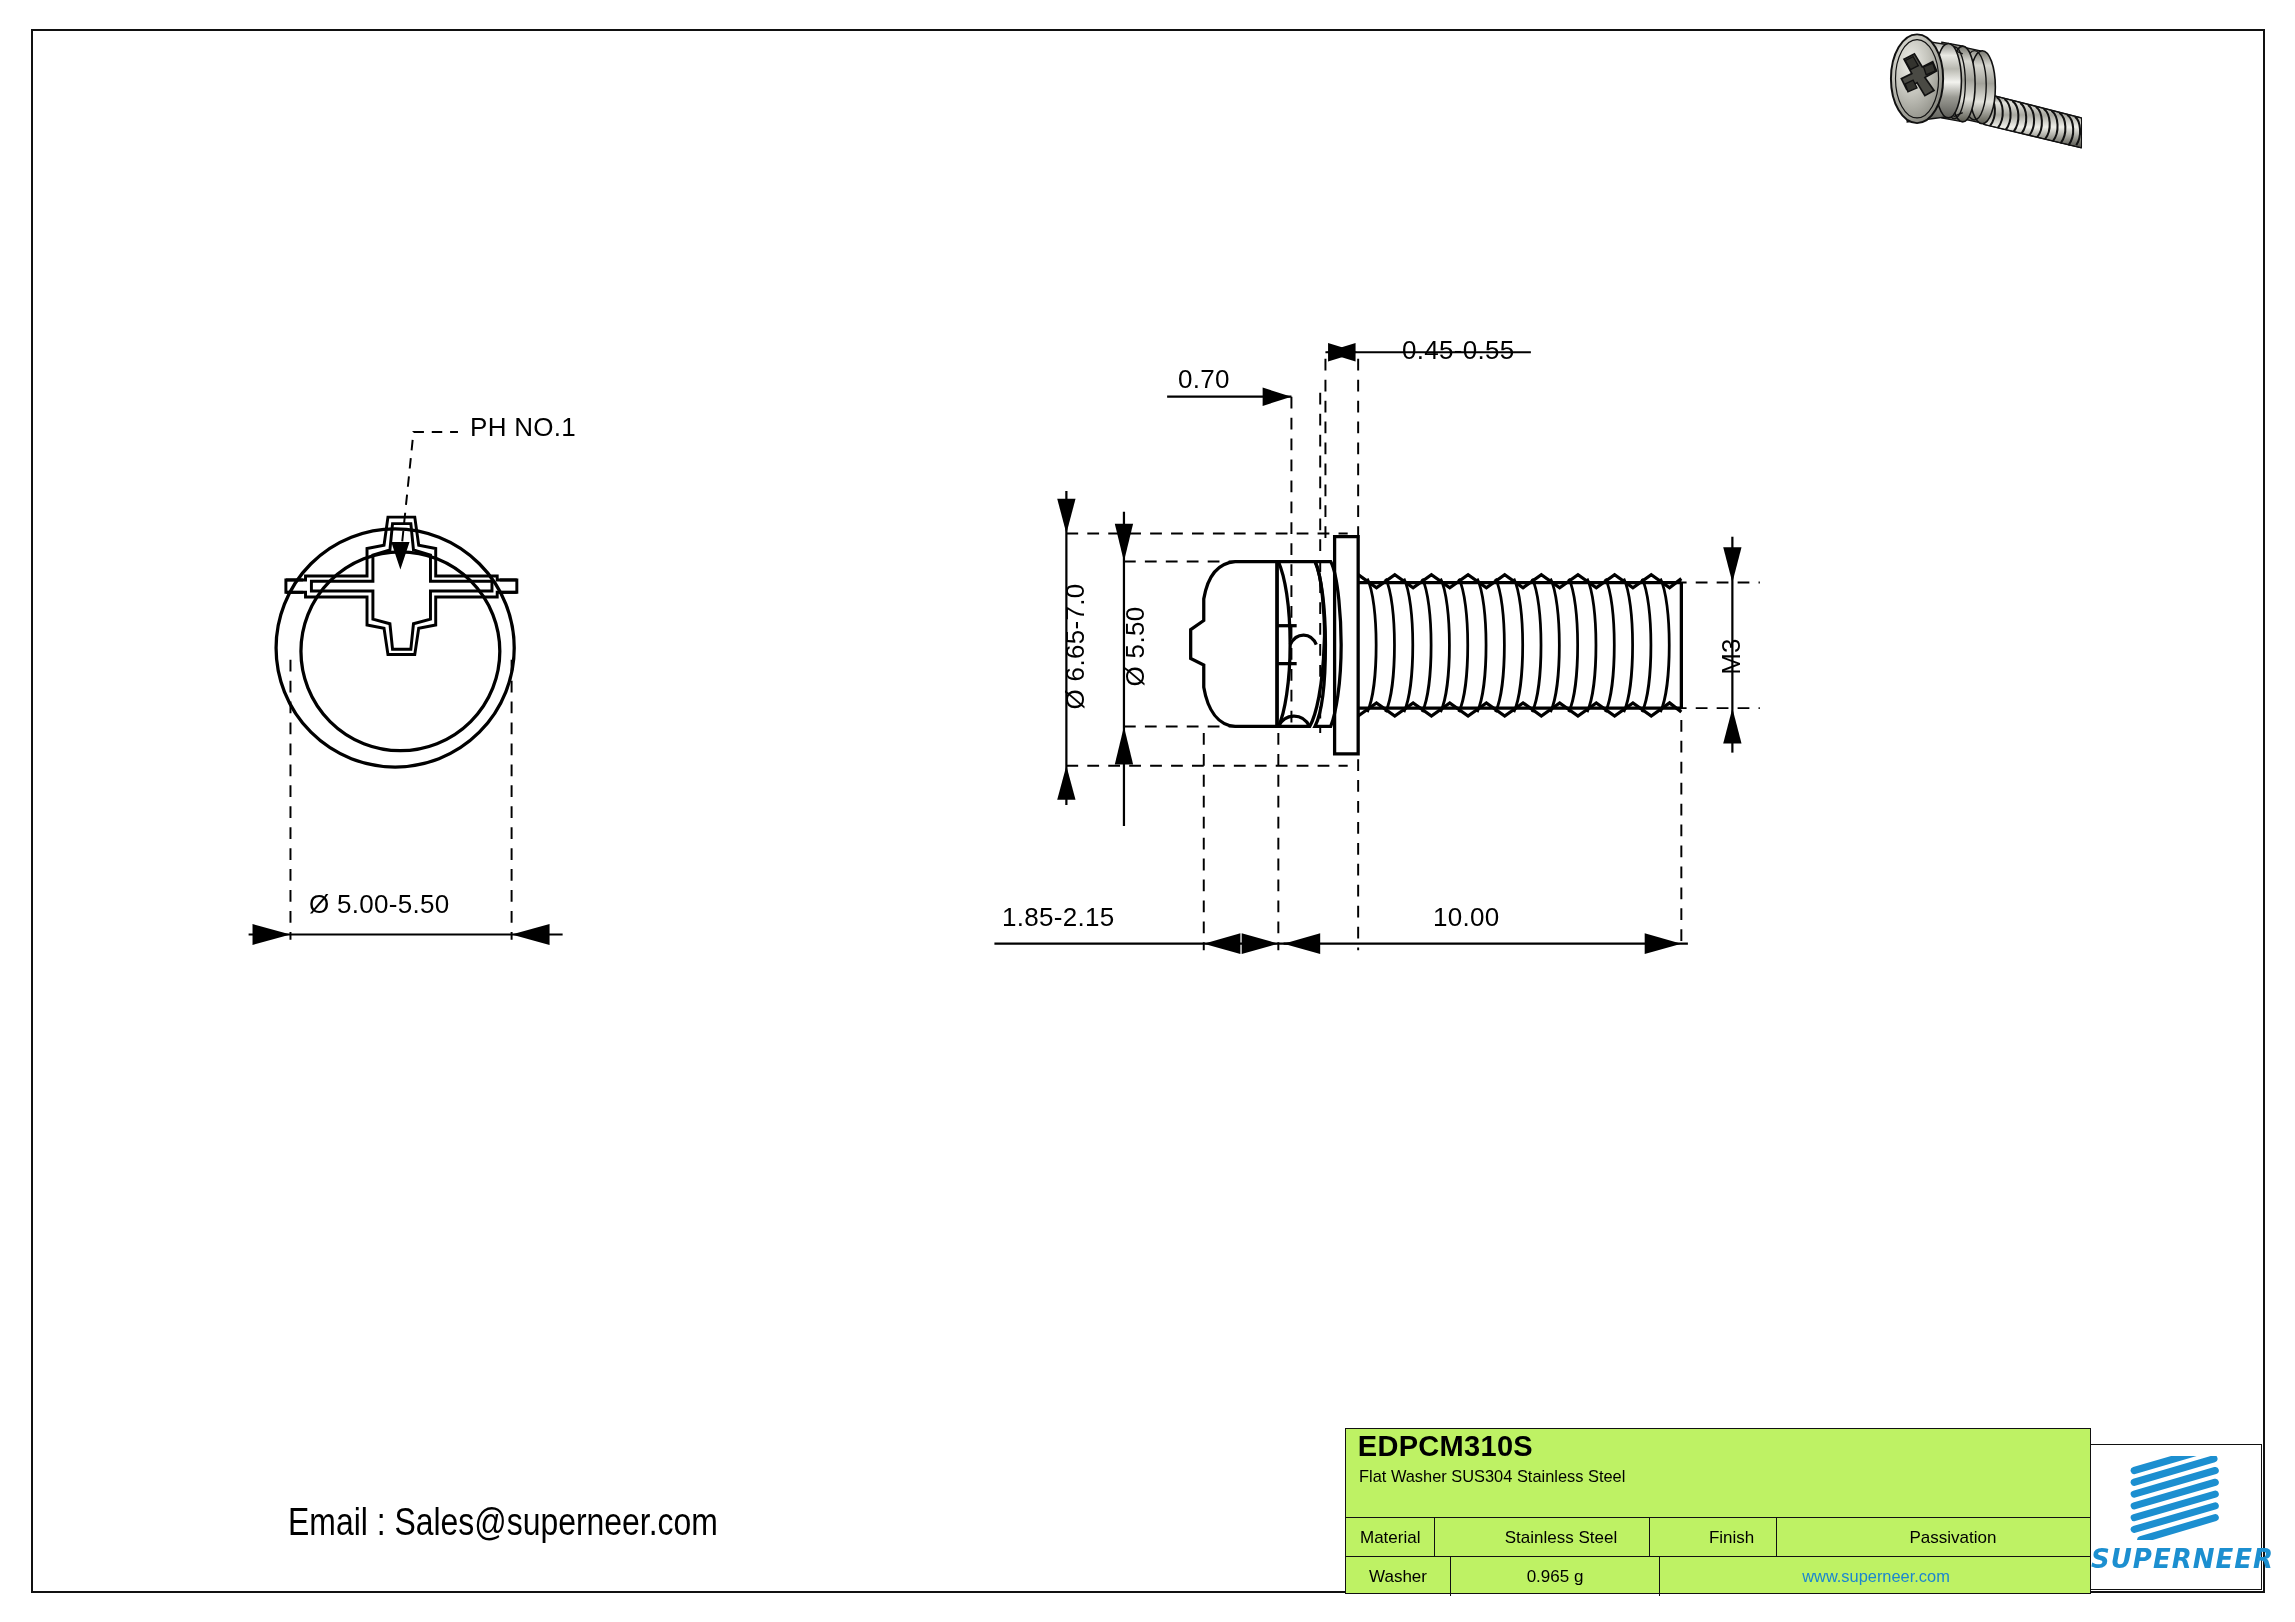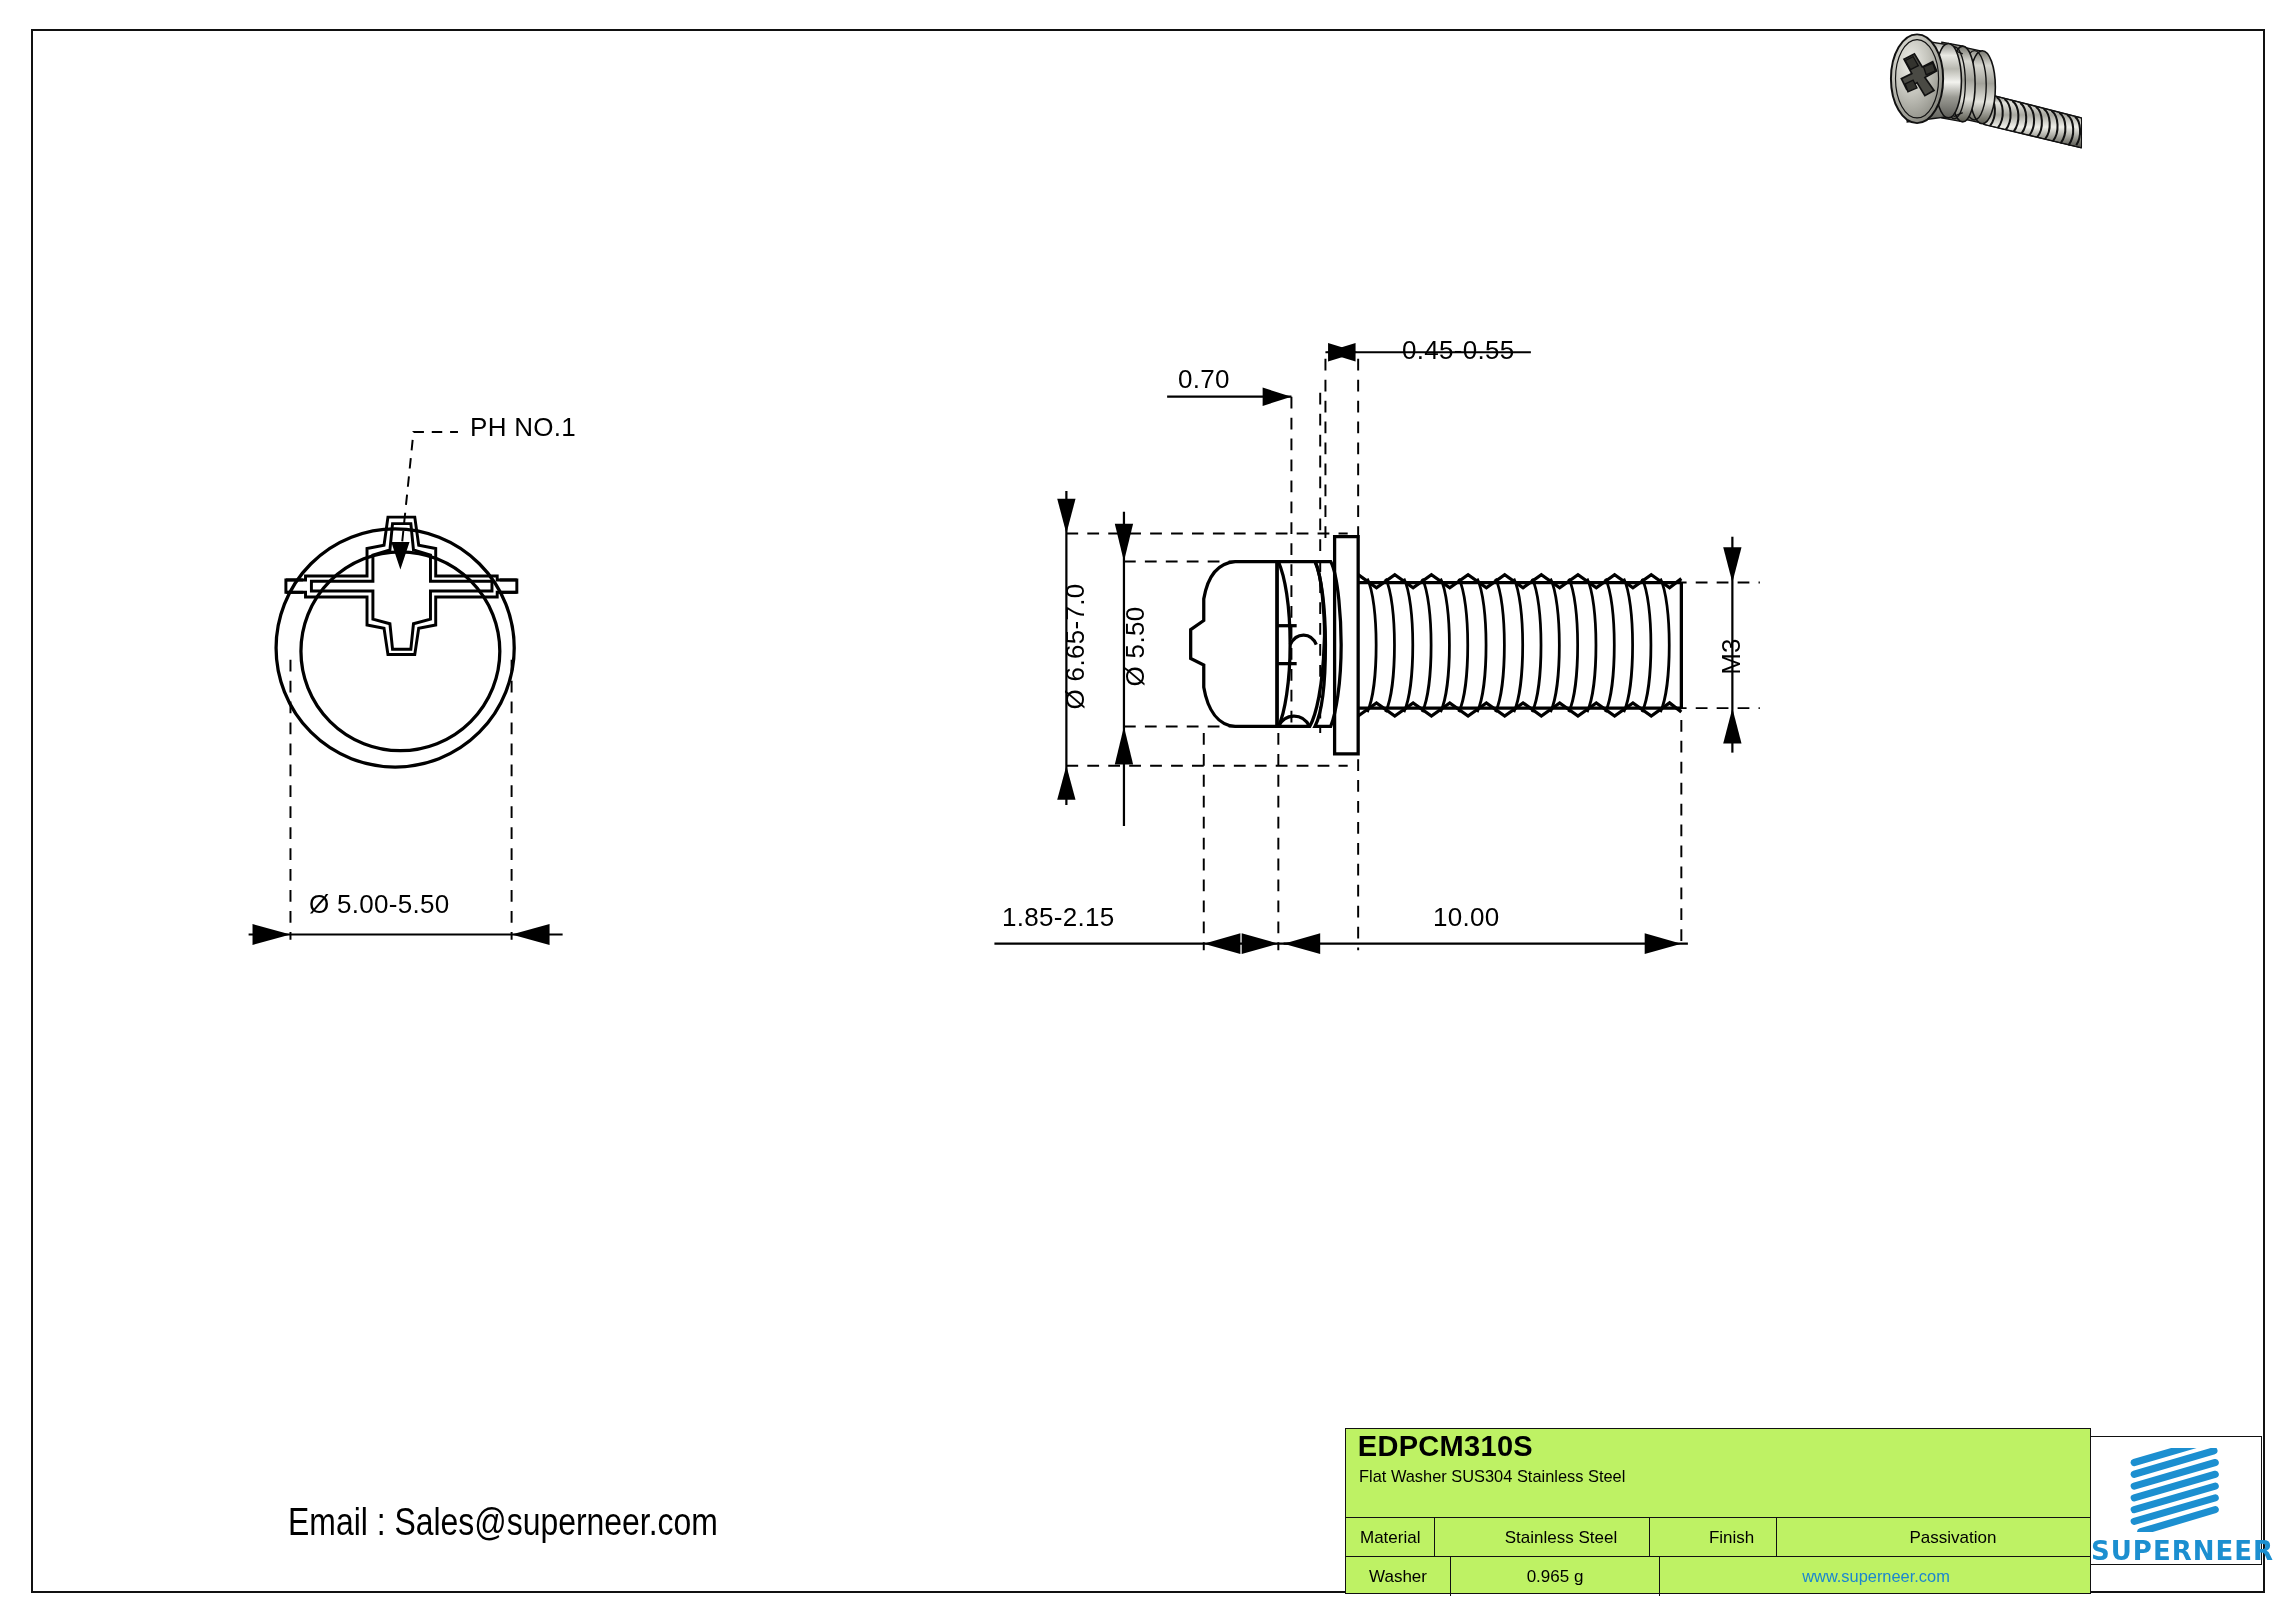--- a/index.html
+++ b/index.html
@@ -16,22 +16,22 @@
        color:#000;}
 
   svg.ov{position:absolute;left:0;top:0;width:2295px;height:1623px;overflow:visible;
          pointer-events:none;}
 
   
   #titleblock{position:absolute;left:1345px;top:1428px;width:917px;height:166px;
               box-sizing:border-box;}
   #tb-left{position:absolute;left:0;top:0;width:746px;height:166px;
            border:1.6px solid #111;box-sizing:border-box;background:#bef264;}
-  #tb-right{position:absolute;left:746px;top:8px;width:171px;height:129px;
-            border:1.6px solid #111;border-left:none;box-sizing:border-box;background:#fff;}
+  #tb-right{position:absolute;left:746px;top:16px;width:171px;height:146px;
+            border:1.6px solid #111;border-left:none;box-sizing:border-box;background:#fff;font-style:italic;}
 
   #tb-code{position:absolute;left:11.8px;top:2.6px;font-size:29px;font-weight:bold;
            letter-spacing:0.3px;line-height:1;}
   #tb-desc{position:absolute;left:13px;top:37px;width:720px;font-size:16.4px;
            line-height:1.32;}
 
   #tb-rows{position:absolute;left:0;top:88px;width:746px;height:77px;}
   .tb-row{position:absolute;left:0;width:746px;height:39px;
           border-top:1.6px solid #111;box-sizing:border-box;display:flex;}
   .tb-row.r1{top:0;gap:37px;}

